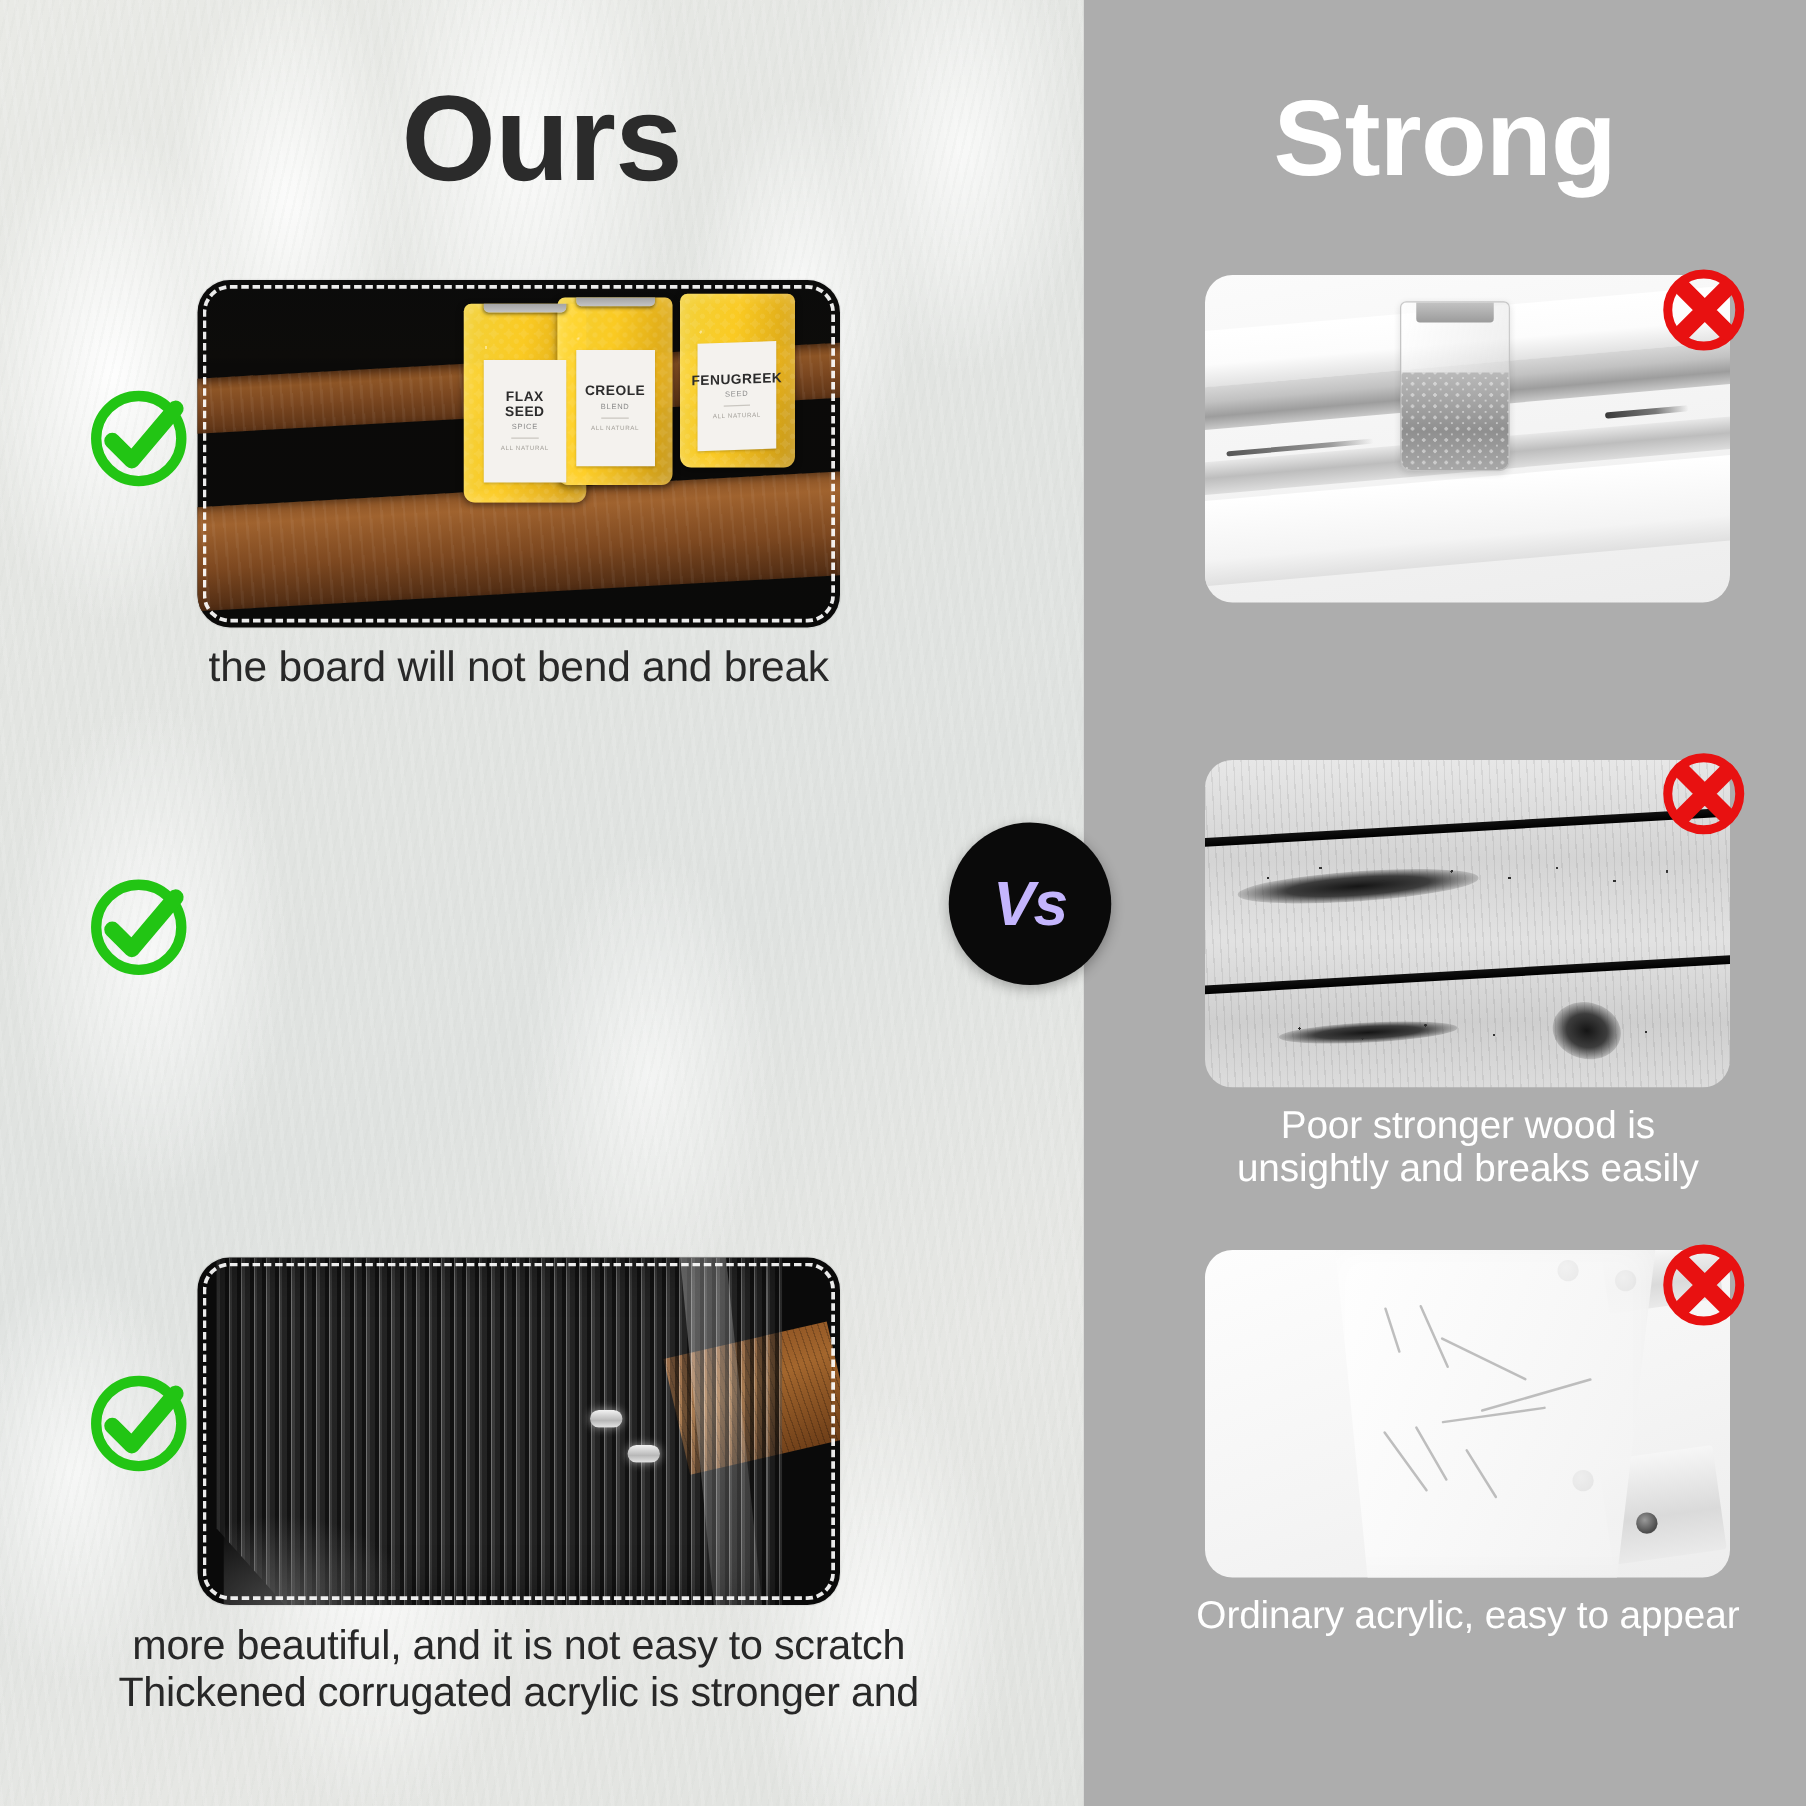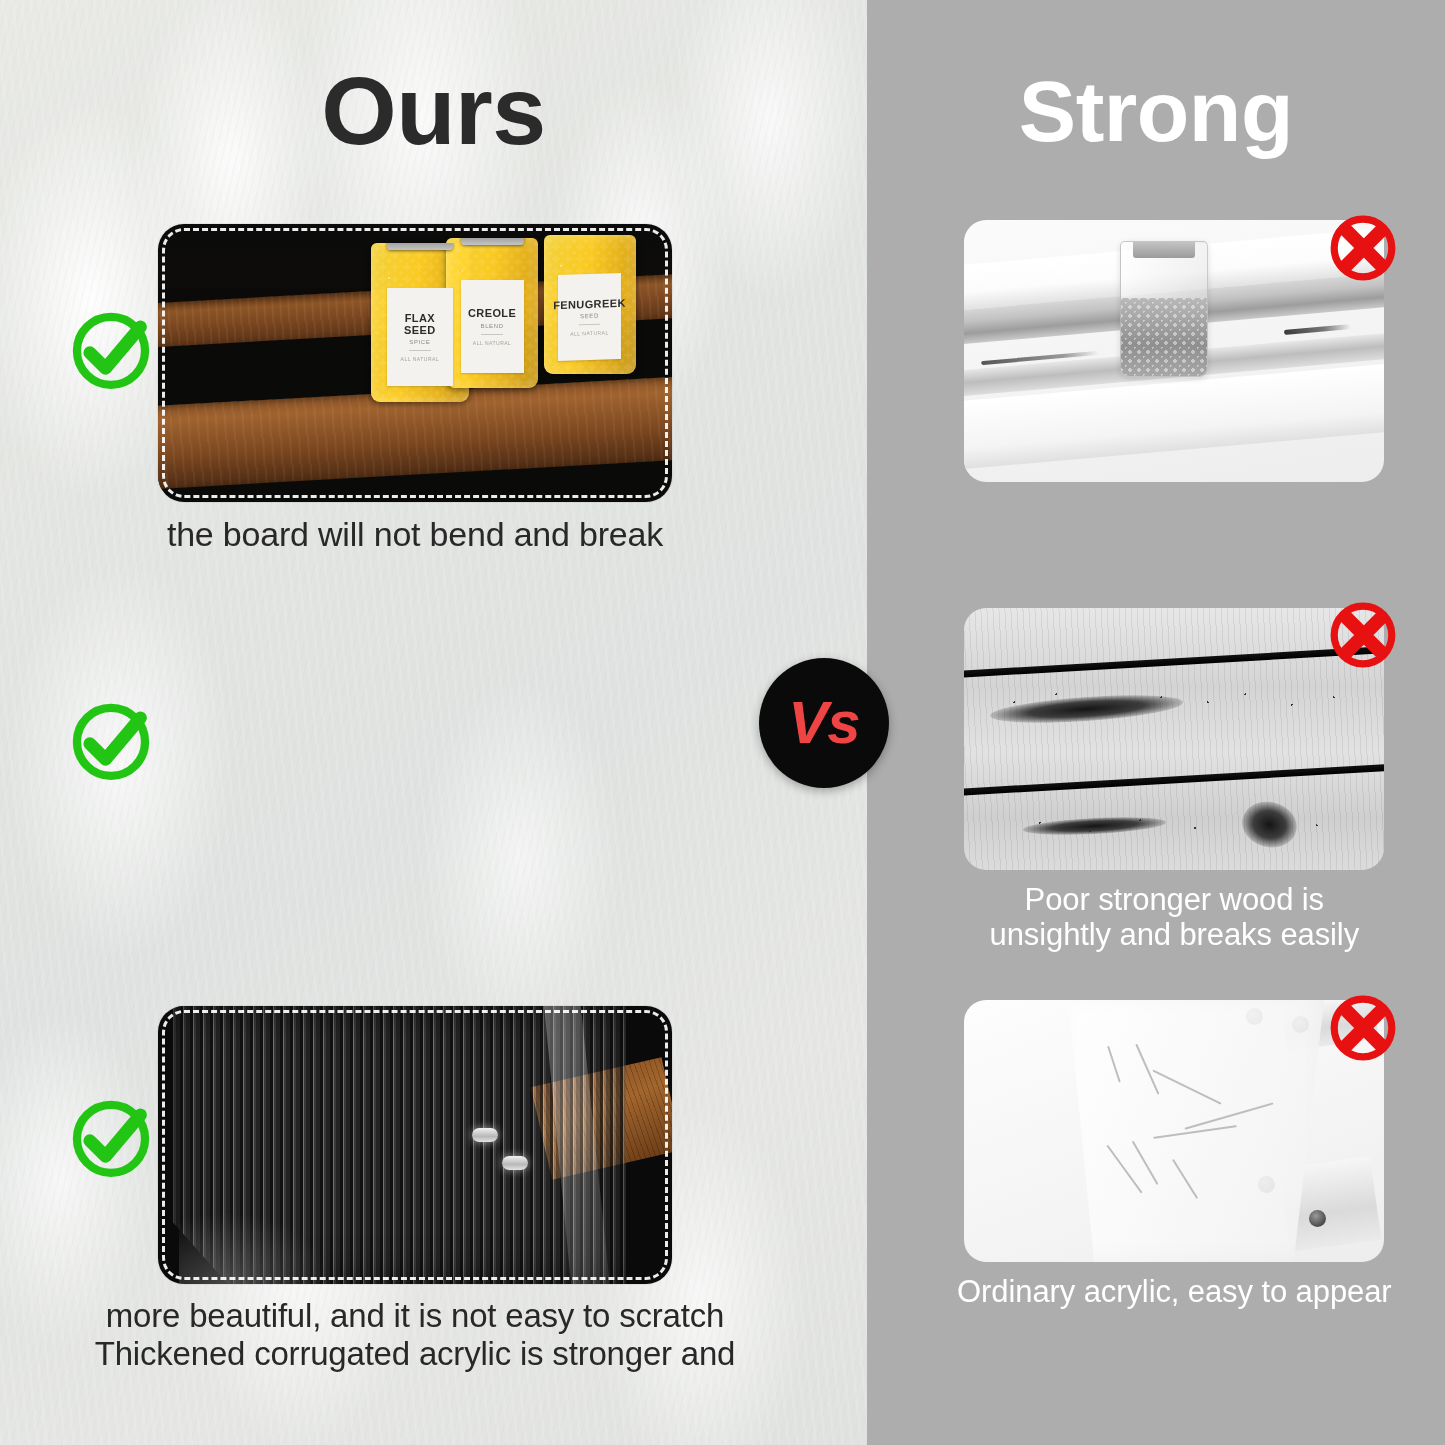--- a/index.html
+++ b/index.html
@@ -390,22 +390,22 @@
     position:absolute;
     left:759px; top:658px;
     width:130px; height:130px;
     border-radius:50%;
     background:#0a0a0a;
     display:flex; align-items:center; justify-content:center;
     z-index:20;
     box-shadow:0 3px 10px rgba(0,0,0,.3);
   }
   .vs span{
-    color:#ef4444;
-    font-size:60px;
+    color:#c4b5fd;
+    font-size:50px;
     font-weight:bold;
     font-style:italic;
     letter-spacing:-1px;
     line-height:1;
   }
 </style>
 </head>
 <body>
 
 <div class="poster">

